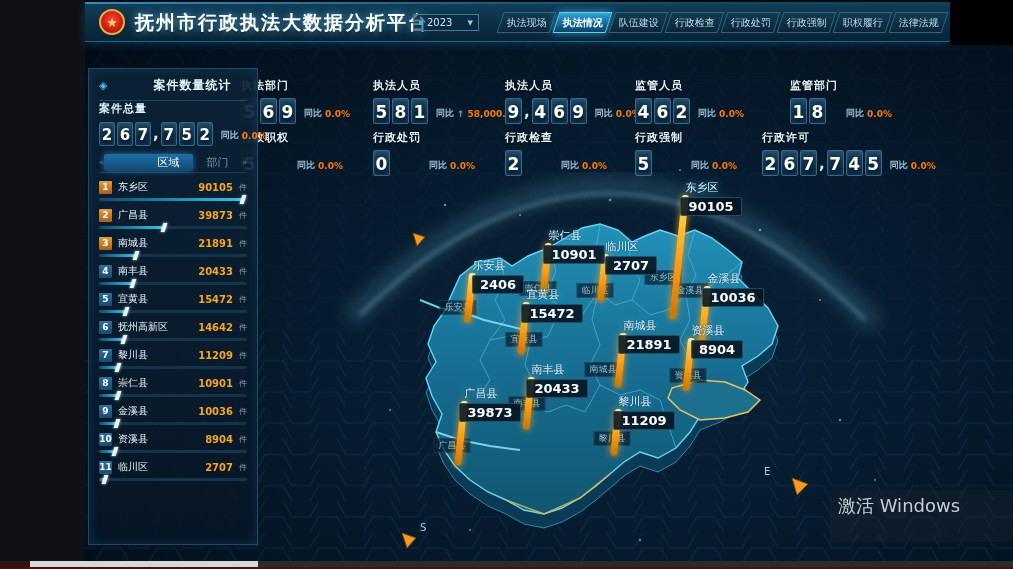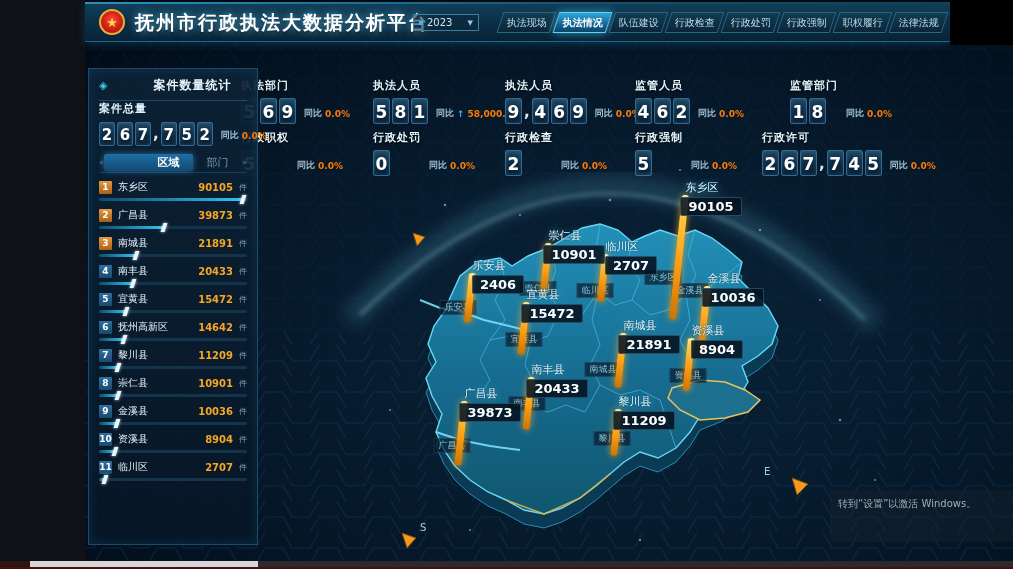--- a/index.html
+++ b/index.html
@@ -63,21 +63,21 @@
     border-bottom:1px solid rgba(60,150,200,.35); }
   .sb-diamond { color:#3ec9f0; font-size:11px; }
   .sb-title { font-size:12px; font-weight:bold; color:#eaf7ff; letter-spacing:1px;margin-left:40px; }
   .sb-total-label { font-size:11px; font-weight:bold; color:#dff1fa; letter-spacing:1px; }
   .sb-total-row { display:flex; align-items:flex-end; margin-top:6px; }
   .sb-total-row .dbox { min-width:16px; height:24px; line-height:24px; font-size:15px; }
   .sb-tabs { margin-top:10px; display:flex; align-items:center; height:17px;
     border-bottom:1px solid rgba(60,130,170,.3); padding-bottom:3px; }
   .sb-pager { font-size:8px; color:#557d95; }
   .sb-tab { flex:1; text-align:center; font-size:11px; color:#6f97af; cursor:pointer; padding:1px 0; }
-  .sb-tab.active { color:#fff; font-weight:bold;
+  .sb-tab.active { color:#fff; font-weight:normal;
     background:linear-gradient(180deg,#1e6fa5,#124a74); border-radius:2px;
     box-shadow:0 0 6px rgba(60,170,230,.55);padding-left:40px; }
   .rank-list { margin-top:6px; }
   .rank-row { margin-top:7px; }
   .rank-top { display:flex; align-items:center; gap:6px; height:14px; }
   .rank-badge { width:13px; height:13px; line-height:13px; text-align:center; font-size:9px;
     font-weight:bold; color:#fff; border-radius:1px;
     background:linear-gradient(180deg,#2f6f9f,#174a70); }
   .rank-row.top3 .rank-badge { background:linear-gradient(180deg,#e69b3e,#a86016); }
   .rank-name { font-size:10px; color:#e8f4fb; }
@@ -573,19 +573,19 @@
     <div class="marker" style="left: 682px; top: 271px;"><div class="mbar" style="height: 68px;"></div><div class="mname">金溪县</div><div class="mval">10036</div></div>
     <div class="marker" style="left: 501px; top: 287px;"><div class="mbar" style="height: 53px;"></div><div class="mname">宜黄县</div><div class="mval">15472</div></div>
     <div class="marker" style="left: 598px; top: 318px;"><div class="mbar" style="height: 55px;"></div><div class="mname">南城县</div><div class="mval">21891</div></div>
     <div class="marker" style="left: 666px; top: 323px;"><div class="mbar" style="height: 53px;"></div><div class="mname">资溪县</div><div class="mval">8904</div></div>
     <div class="marker" style="left: 506px; top: 362px;"><div class="mbar" style="height: 53px;"></div><div class="mname">南丰县</div><div class="mval">20433</div></div>
     <div class="marker" style="left: 439px; top: 386px;"><div class="mbar" style="height: 65px;"></div><div class="mname">广昌县</div><div class="mval">39873</div></div>
     <div class="marker" style="left: 593px; top: 394px;"><div class="mbar" style="height: 47px;"></div><div class="mname">黎川县</div><div class="mval">11209</div></div>
   </div>
 
 <div class="watermark">
-  <div class="wm2">转到“设置”以激活 Windows。</div>
+  <div class="wm1">激活 Windows</div>
 </div>
 
 <div class="scroll-track"></div>
 <div class="scroll-corner"></div>
 <div class="scroll-thumb"></div>
 <div class="red-line"></div>
 
 </body></html>

